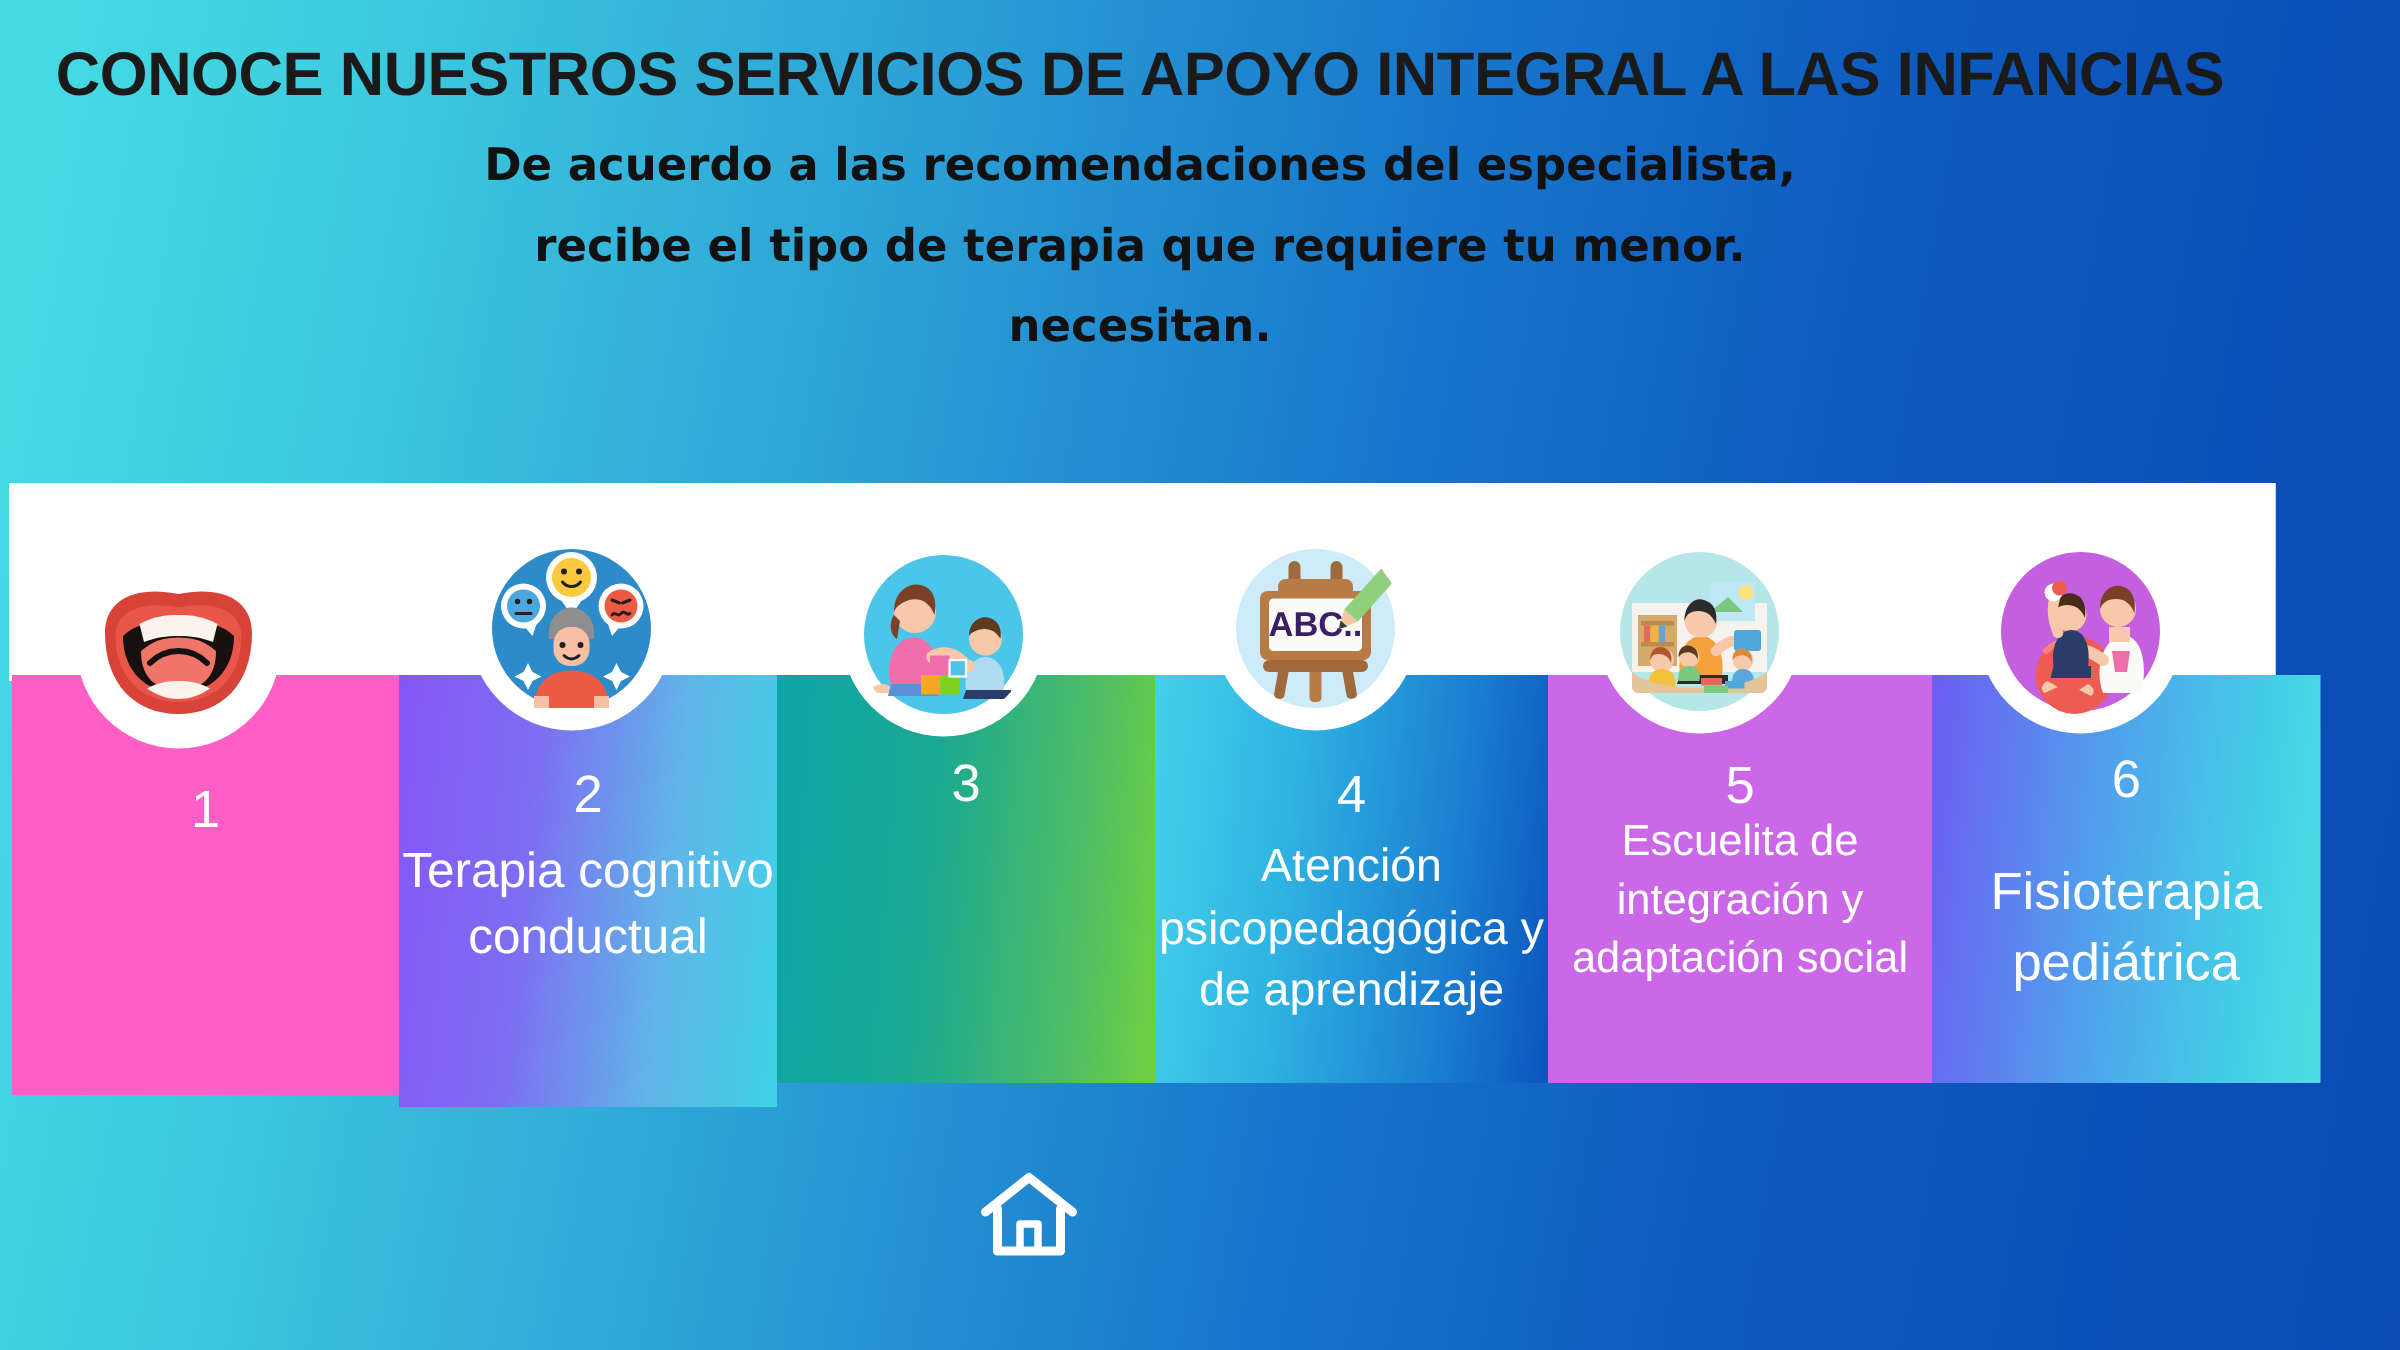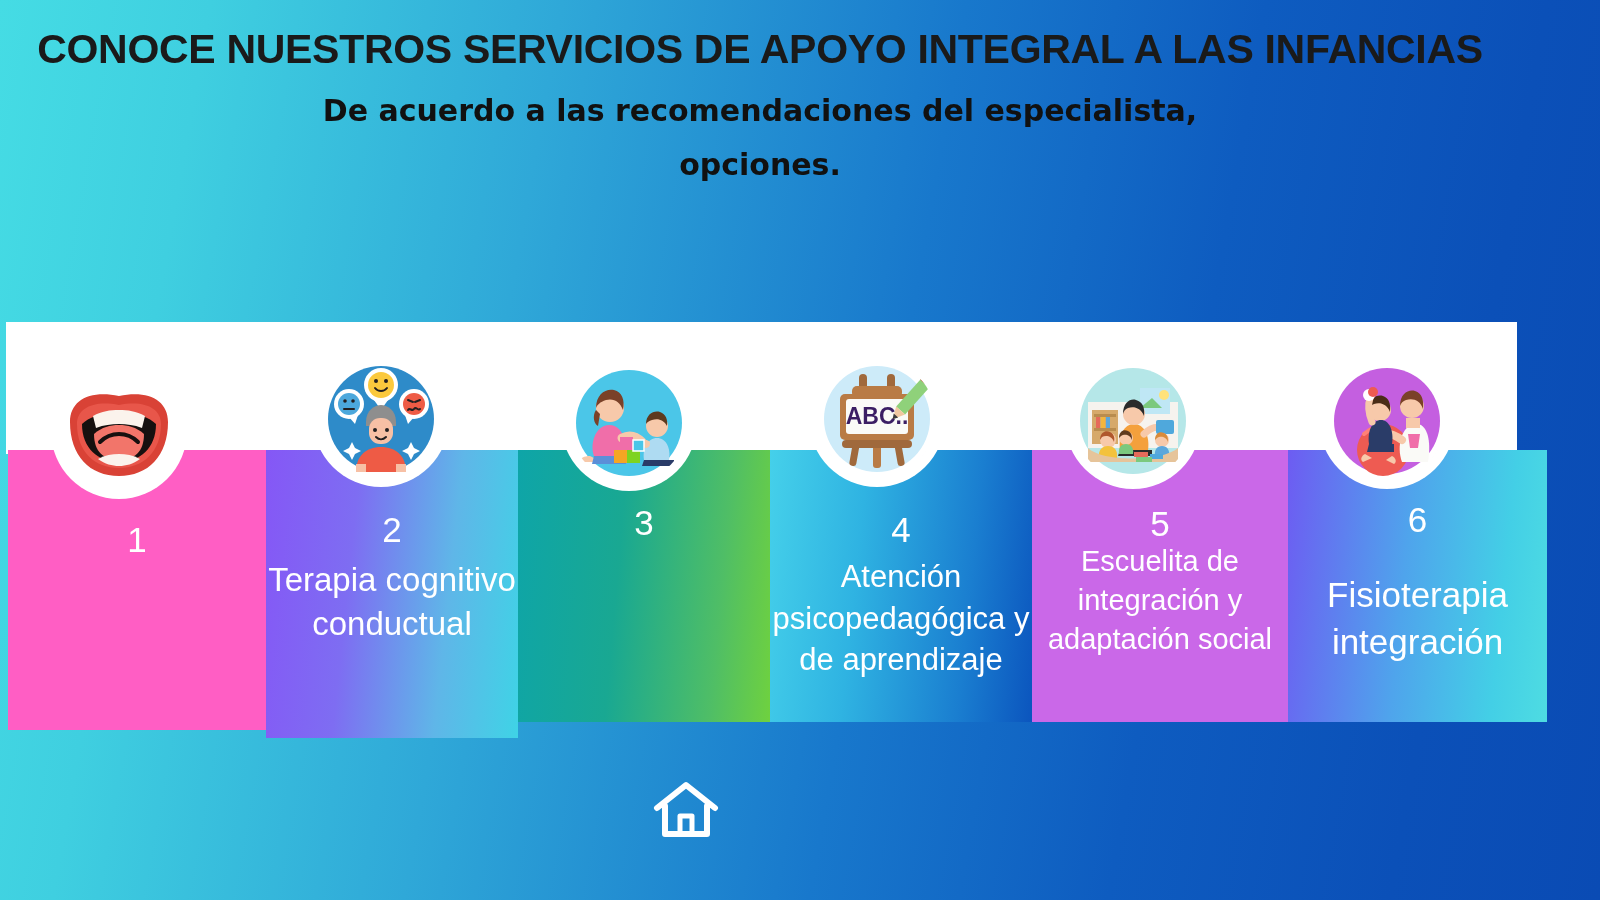--- a/index.html
+++ b/index.html
@@ -170,21 +170,22 @@
 </style>
 </head>
 <body>
 
 <div class="poster">
 
   <div class="header">
     <h1 class="headline">CONOCE NUESTROS SERVICIOS DE APOYO INTEGRAL A LAS INFANCIAS</h1>
     <div class="subhead">
       <span class="line">De acuerdo a las recomendaciones del especialista,</span>
-      <span class="line">opciones.</span>
+      <span class="line">recibe el tipo de terapia que requiere tu menor.</span>
+      <span class="line">necesitan.</span>
     </div>
   </div>
 
   <div class="white-band"></div>
   <div class="white-band-right"></div>
 
   <div class="cards">
 
     <div class="card" id="card-1">
       <div class="card-num">1</div>
@@ -204,21 +205,21 @@
       <div class="card-label">Atención psicopedagógica y de aprendizaje</div>
     </div>
 
     <div class="card" id="card-5">
       <div class="card-num">5</div>
       <div class="card-label">Escuelita de integración y adaptación social</div>
     </div>
 
     <div class="card" id="card-6">
       <div class="card-num">6</div>
-      <div class="card-label">Fisioterapia integración</div>
+      <div class="card-label">Fisioterapia pediátrica</div>
     </div>
 
     <div class="icon-circle" id="icon-1">
       <svg viewBox="0 0 118 118">
         <rect width="118" height="118" fill="#FFFFFF"></rect>
         <path d="M10 50 C10 28 30 18 59 24 C88 18 108 28 108 50 C108 84 88 104 59 104 C30 104 10 84 10 50 Z" fill="#D94236"></path>
         <path d="M17 52 C17 36 34 28 59 33 C84 28 101 36 101 52 C101 80 83 96 59 96 C35 96 17 80 17 52 Z" fill="#E8564A"></path>
         <path d="M22 52 C30 44 46 40 59 42 C72 40 88 44 96 52 C96 76 80 90 59 90 C38 90 22 76 22 52 Z" fill="#16100F"></path>
         <path d="M33 44 C42 39 50 38 59 38 C68 38 76 39 85 44 L82 56 C74 53 67 52 59 52 C51 52 44 53 36 56 Z" fill="#FBF3EC"></path>
         <path d="M34 62 C42 55 50 53 59 53 C68 53 76 55 84 62 C84 80 74 88 59 88 C44 88 34 80 34 62 Z" fill="#F2756A"></path>

